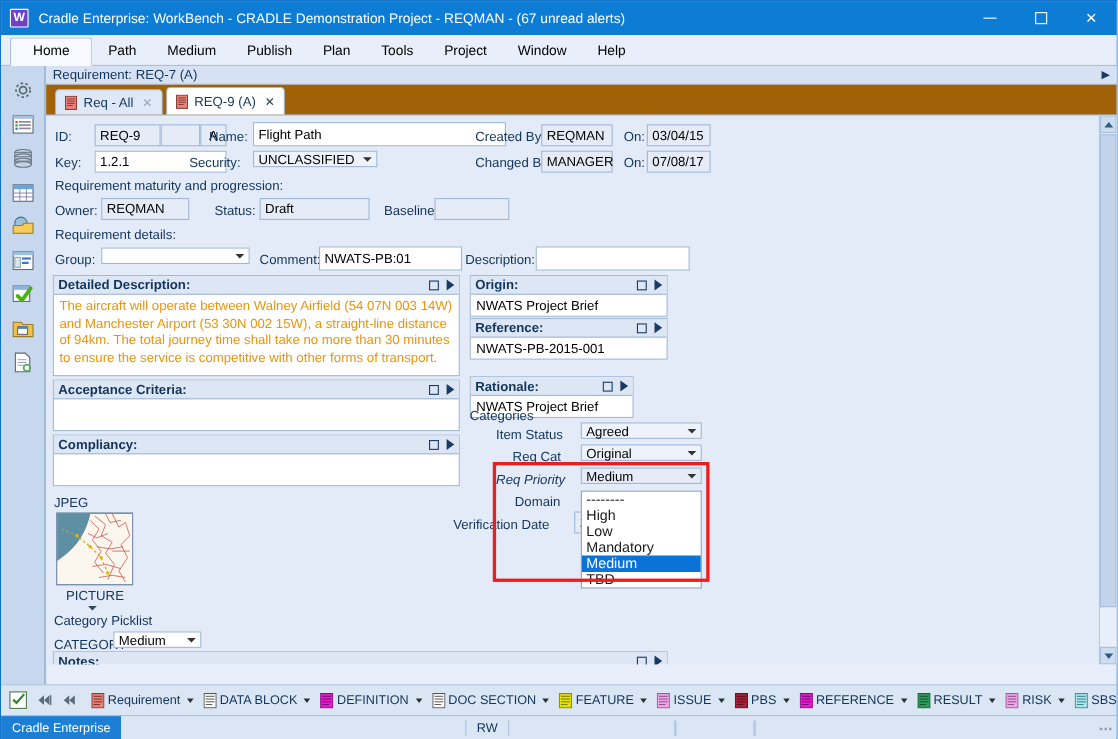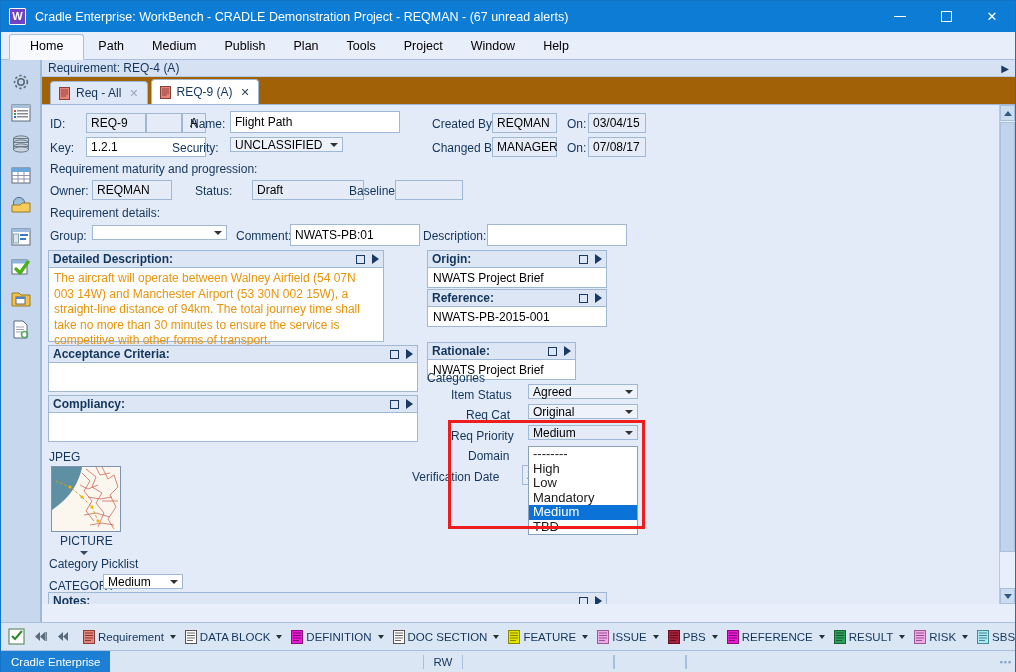--- a/index.html
+++ b/index.html
@@ -218,21 +218,21 @@
               <line x1="5" y1="12" x2="11" y2="12"></line>
             </g>
             <circle cx="13.5" cy="14.5" r="3" fill="none" stroke="#5a6" stroke-width="1.6"></circle>
           </svg>
       </div>
     </div>
 
     <div class="workarea">
 
       <div class="docbar">
-        <span class="lbl">Requirement: REQ-4 (A)</span>
+        <span class="lbl">Requirement: REQ-7 (A)</span>
         <span class="arrow">▶</span>
       </div>
 
       <div class="tabstrip">
         <div class="tab">
           <span class="docico">
             <svg width="11" height="13" viewBox="0 0 11 13">
                 <rect x="0.5" y="0.5" width="10" height="12" fill="#e8837a" stroke="#8c3f39"></rect>
                 <g stroke="#7a332d" stroke-width="0.8">
                   <line x1="2" y1="3" x2="9" y2="3"></line>
@@ -266,21 +266,21 @@
 
         <div class="abs lbl" style="left:8px; top:12px;">ID:</div>
         <div class="abs fld ro" style="left:44px; top:8px; width:60px;">REQ-9</div>
         <div class="abs fld ro" style="left:104px; top:8px; width:36px;"></div>
         <div class="abs fld ro" style="left:140px; top:8px; width:24px; justify-content:center;">A</div>
 
         <div class="abs lbl" style="left:8px; top:36px;">Key:</div>
         <div class="abs fld" style="left:44px; top:32px; width:120px;">1.2.1</div>
 
         <div class="abs lbl" style="left:148px; top:12px; left:148px;">Name:</div>
-        <div class="abs fld" style="left:188px; top:6px; width:170px; height:22px;">Flight Path</div>
+        <div class="abs fld" style="left:188px; top:6px; width:230px; height:22px;">Flight Path</div>
 
         <div class="abs lbl" style="left:130px; top:36px;">Security:</div>
         <div class="abs sel" style="left:188px; top:32px; width:113px;">
           <span>UNCLASSIFIED</span>
             <span class="caret"></span>
         </div>
 
         <div class="abs lbl" style="left:390px; top:12px;">Created By:</div>
         <div class="abs fld ro" style="left:450px; top:8px; width:65px;">REQMAN</div>
         <div class="abs lbl" style="left:525px; top:12px;">On:</div>
@@ -288,36 +288,36 @@
 
         <div class="abs lbl" style="left:390px; top:36px;">Changed By</div>
         <div class="abs fld ro" style="left:450px; top:32px; width:65px;">MANAGER</div>
         <div class="abs lbl" style="left:525px; top:36px;">On:</div>
         <div class="abs fld ro" style="left:546px; top:32px; width:58px;">07/08/17</div>
 
         <div class="abs lbl" style="left:8px; top:57px; font-weight:normal;">Requirement maturity and progression:</div>
         <div class="abs lbl" style="left:8px; top:79px;">Owner:</div>
         <div class="abs fld ro" style="left:50px; top:75px; width:80px;">REQMAN</div>
         <div class="abs lbl" style="left:153px; top:79px;">Status:</div>
-        <div class="abs fld ro" style="left:210px; top:75px; width:112px;">Draft</div>
+        <div class="abs fld ro" style="left:194px; top:75px; width:100px;">Draft</div>
         <div class="abs lbl" style="left:307px; top:79px;">Baseline:</div>
         <div class="abs fld ro" style="left:353px; top:75px; width:68px;"></div>
 
         <div class="abs lbl" style="left:8px; top:101px;">Requirement details:</div>
         <div class="abs lbl" style="left:8px; top:124px;">Group:</div>
         <div class="abs sel" style="left:50px; top:120px; width:135px; background:#fff;">
           <span></span>
             <span class="caret"></span>
         </div>
         <div class="abs lbl" style="left:194px; top:124px;">Comment:</div>
         <div class="abs fld" style="left:248px; top:119px; width:130px; height:22px;">NWATS-PB:01</div>
         <div class="abs lbl" style="left:381px; top:124px;">Description:</div>
         <div class="abs fld" style="left:445px; top:119px; width:140px; height:22px;"></div>
 
-        <div class="panel" style="left:6px; top:145px; width:336px; height:92px;">
+        <div class="panel" style="left:6px; top:145px; width:370px; height:92px;">
           <div class="panel-hd">
             <span>Detailed Description:</span>
             <span class="sp"></span>
             <span class="hd-sq"></span>
             <span class="hd-tri"></span>
           </div>
           <div class="panel-body">
             <span class="desc-text">The aircraft will operate between Walney Airfield (54 07N 003 14W) and Manchester Airport (53 30N 002 15W), a straight-line distance of 94km.  The total journey time shall take no more than 30 minutes to ensure the service is competitive with other forms of transport.</span>
           </div>
         </div>
@@ -416,21 +416,21 @@
           <span>Agreed</span>
             <span class="caret"></span>
         </div>
 
         <div class="abs lbl" style="left:424px; top:303px;">Req Cat</div>
         <div class="abs sel" style="left:486px; top:299px; width:110px;">
           <span>Original</span>
             <span class="caret"></span>
         </div>
 
-        <div class="abs lbl" style="left:409px; top:324px;">Req Priority</div>
+        <div class="abs lbl" style="left:409px; top:324px;font-style:italic;">Req Priority</div>
         <div class="abs sel" style="left:486px; top:320px; width:110px; background:#e6ecf7;">
           <span>Medium</span>
             <span class="caret"></span>
         </div>
 
         <div class="abs lbl" style="left:426px; top:344px;">Domain</div>
 
         <div class="abs lbl" style="left:370px; top:365px;">Verification Date</div>
         <div class="abs fld ro" style="left:480px; top:360px; width:24px;">2</div>
 

